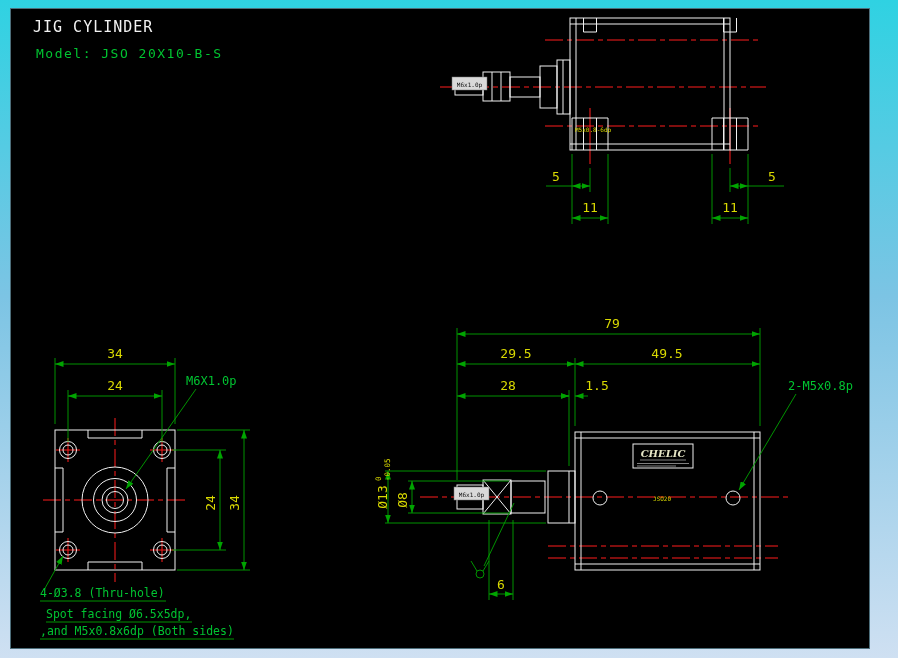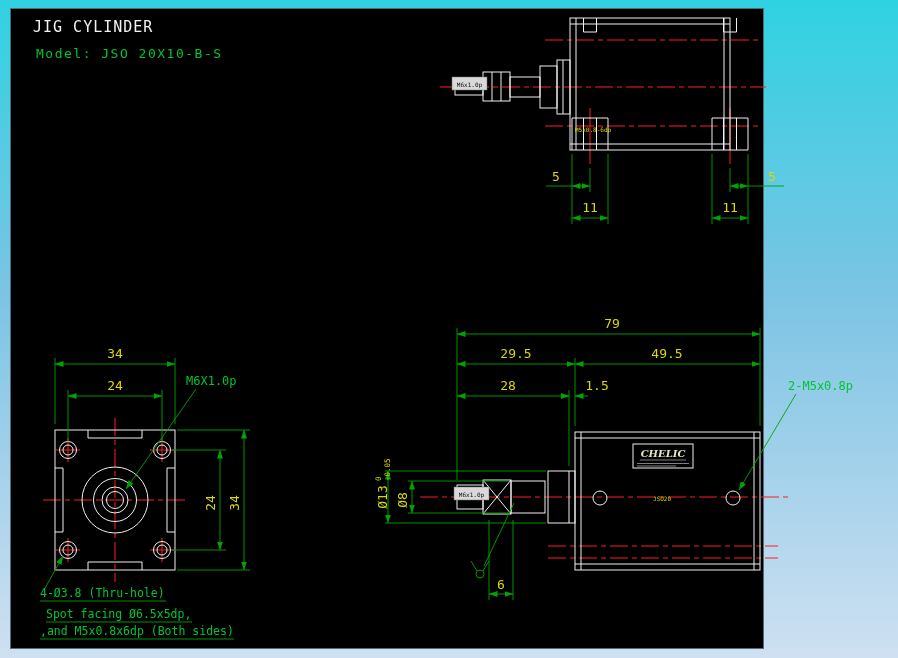--- a/index.html
+++ b/index.html
@@ -1,18 +1,18 @@
 <!DOCTYPE html>
 <html><head>
 <meta charset="utf-8">
 <style>
   html,body{margin:0;padding:0}
   .page{position:relative;width:898px;height:658px;overflow:hidden;
         background:linear-gradient(180deg,#2fd2e2 0%,#7cc4e4 45%,#cfe0f2 100%)}
-  .canvas{position:absolute;left:10px;top:8px;width:754px;height:641px;
+  .canvas{position:absolute;left:10px;top:8px;width:860px;height:641px;
           background:#000;border:1px solid #4d6e7a;box-sizing:border-box}
   svg{display:block}
   .w{stroke:#f0f0f0;fill:none;stroke-width:1}
   .r{stroke:#ff1c1c;fill:none;stroke-width:1;stroke-dasharray:18 4 5 4}
   .rc{stroke:#ff1c1c;fill:none;stroke-width:1}
   .g{stroke:#00a400;fill:none;stroke-width:0.9}
   text{font-family:"DejaVu Sans Mono",monospace}
   .ttl{fill:#f2f2f2;font-size:15px;letter-spacing:1px}
   .mdl{fill:#00c431;font-size:13px;letter-spacing:1.5px}
   .dt{fill:#d9d900;font-size:13px;text-anchor:middle}

